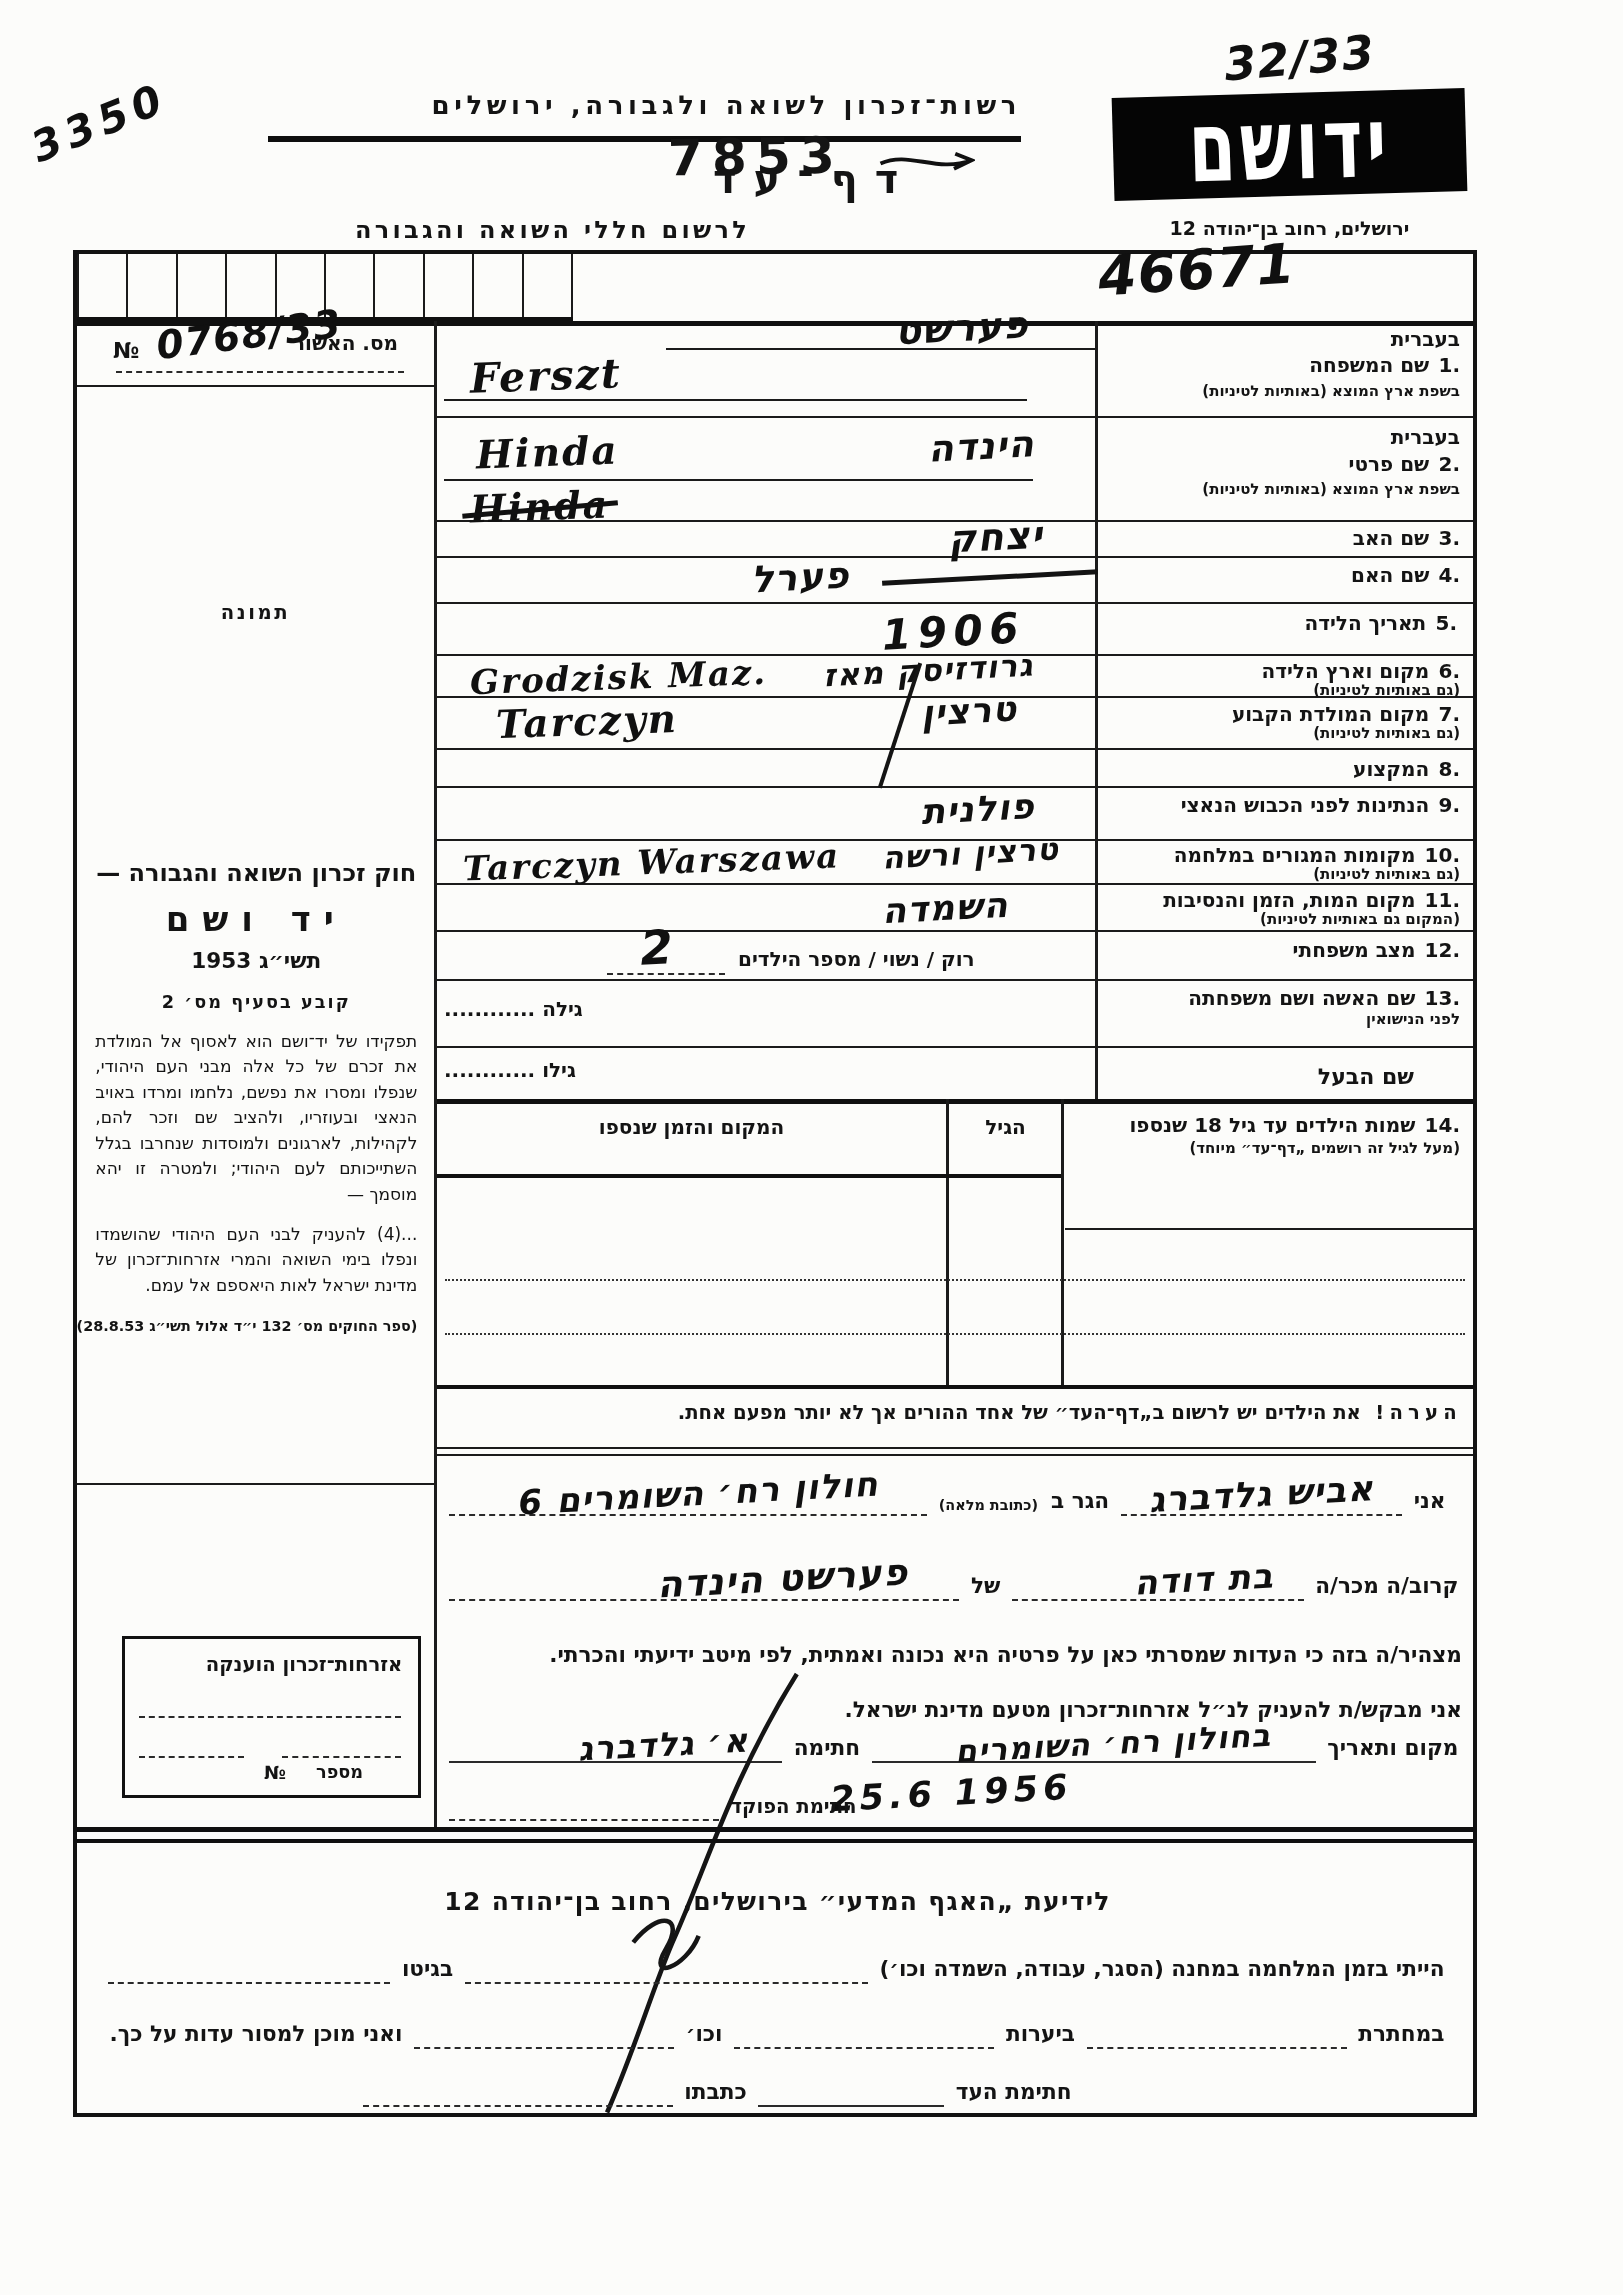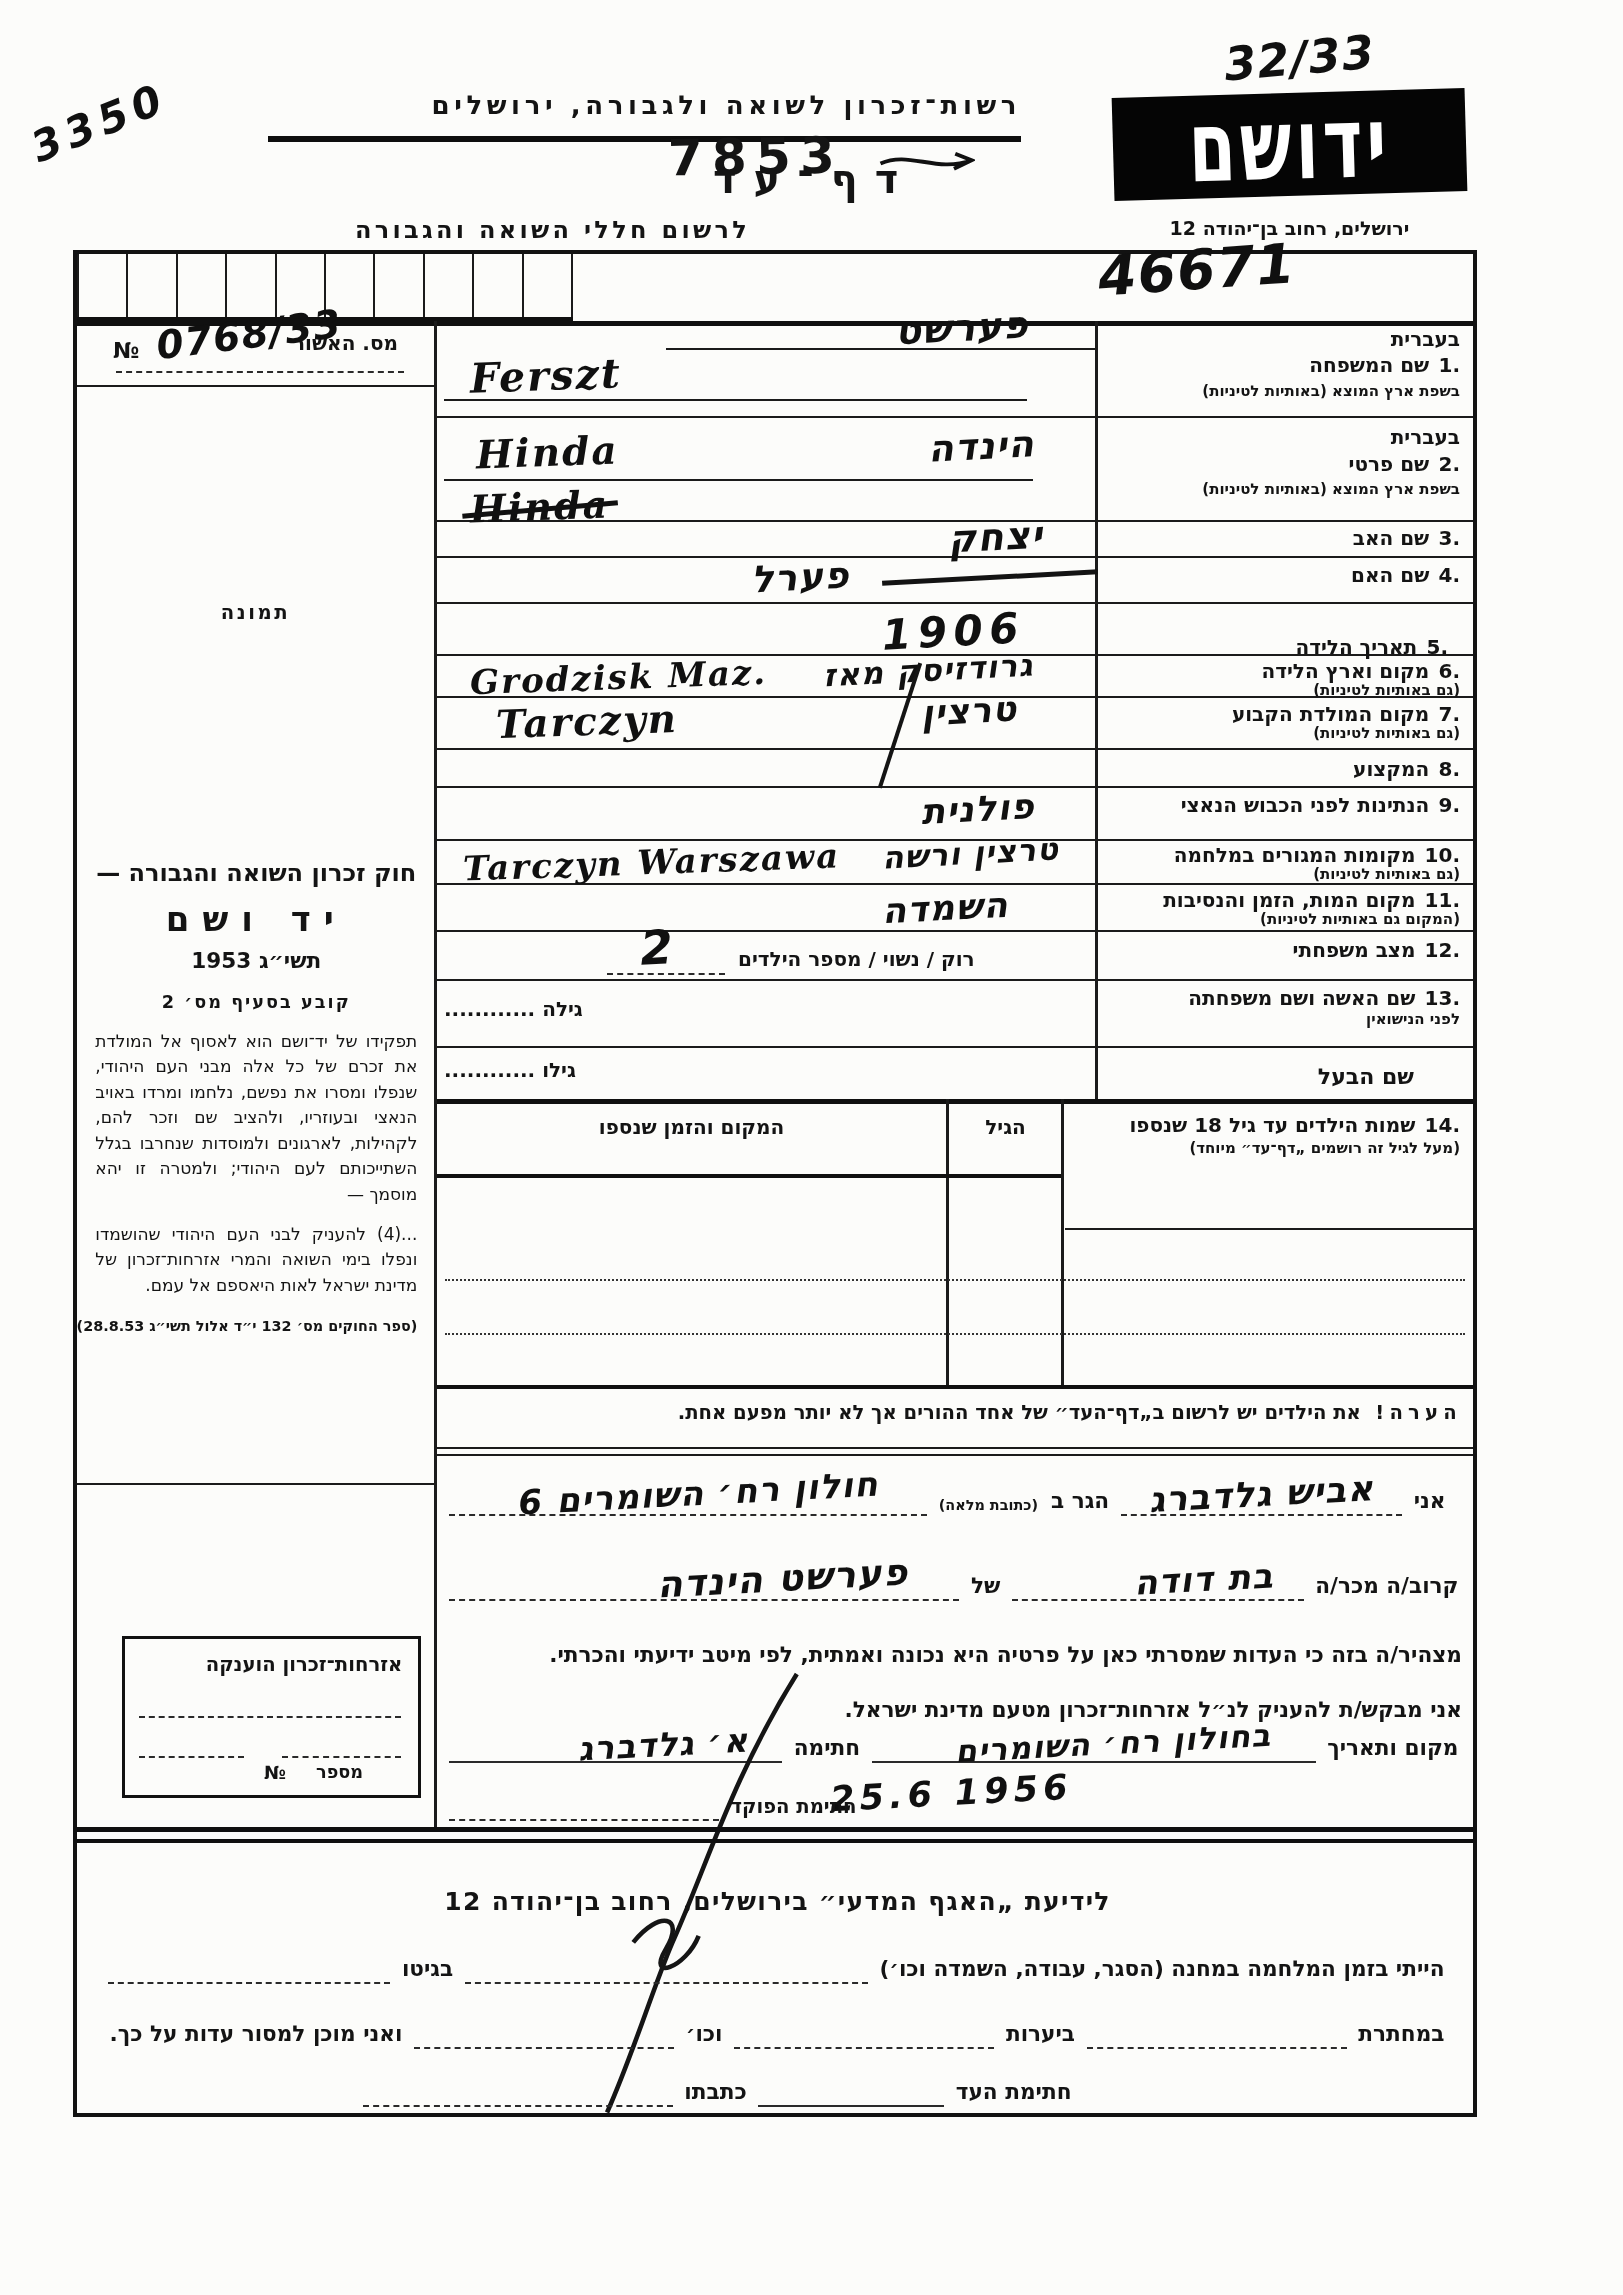--- a/index.html
+++ b/index.html
@@ -153,21 +153,21 @@
       <span class="fnum">2.</span><span>שם פרטי</span>
     </div>
     <div class="abs rtl sub" style="right:13px;top:226px;">בשפת ארץ המוצא (באותיות לטיניות)</div>
 
     <div class="abs rtl lbl" style="right:13px;top:272px;">
       <span class="fnum">3.</span><span>שם האב</span>
     </div>
     <div class="abs rtl lbl" style="right:13px;top:309px;">
       <span class="fnum">4.</span><span>שם האם</span>
     </div>
-    <div class="abs rtl lbl" style="right:25px;top:357px;margin-top:24px;">
+    <div class="abs rtl lbl" style="right:16px;top:357px;">
       <span class="fnum">5.</span><span>תאריך הלידה</span>
     </div>
     <div class="abs rtl lbl" style="right:13px;top:405px;">
       <span class="fnum">6.</span><span>מקום וארץ הלידה</span>
     </div>
     <div class="abs rtl sub" style="right:13px;top:427px;">(גם באותיות לטיניות)</div>
 
     <div class="abs rtl lbl" style="right:13px;top:448px;">
       <span class="fnum">7.</span><span>מקום המולדת הקבוע</span>
     </div>

